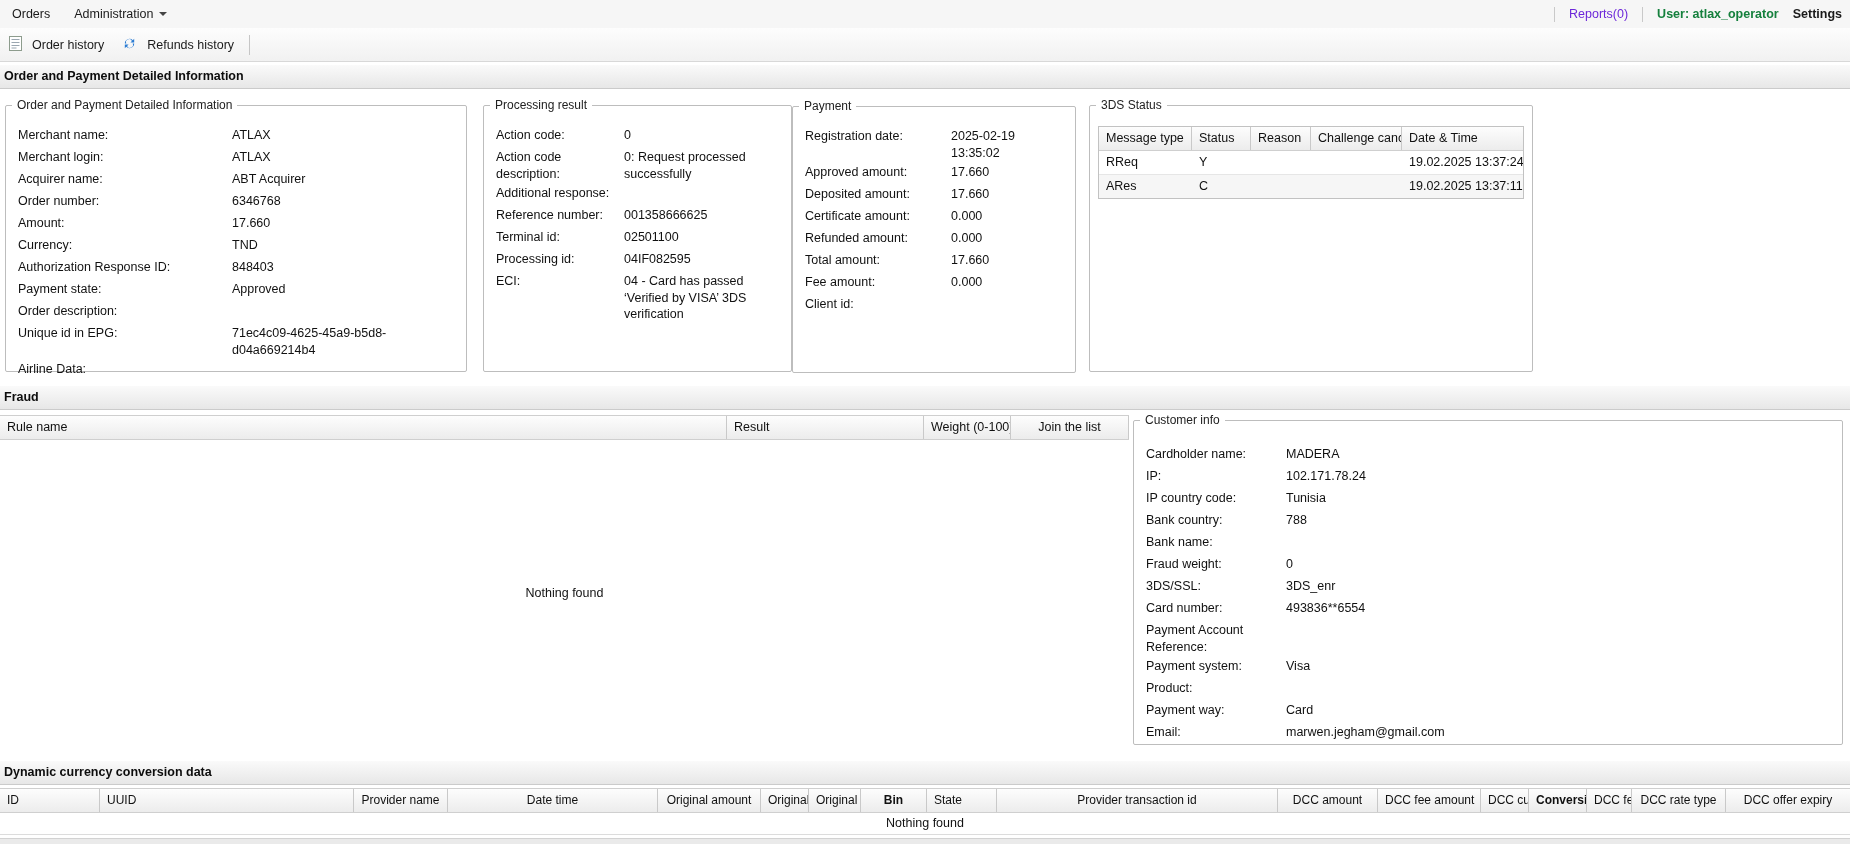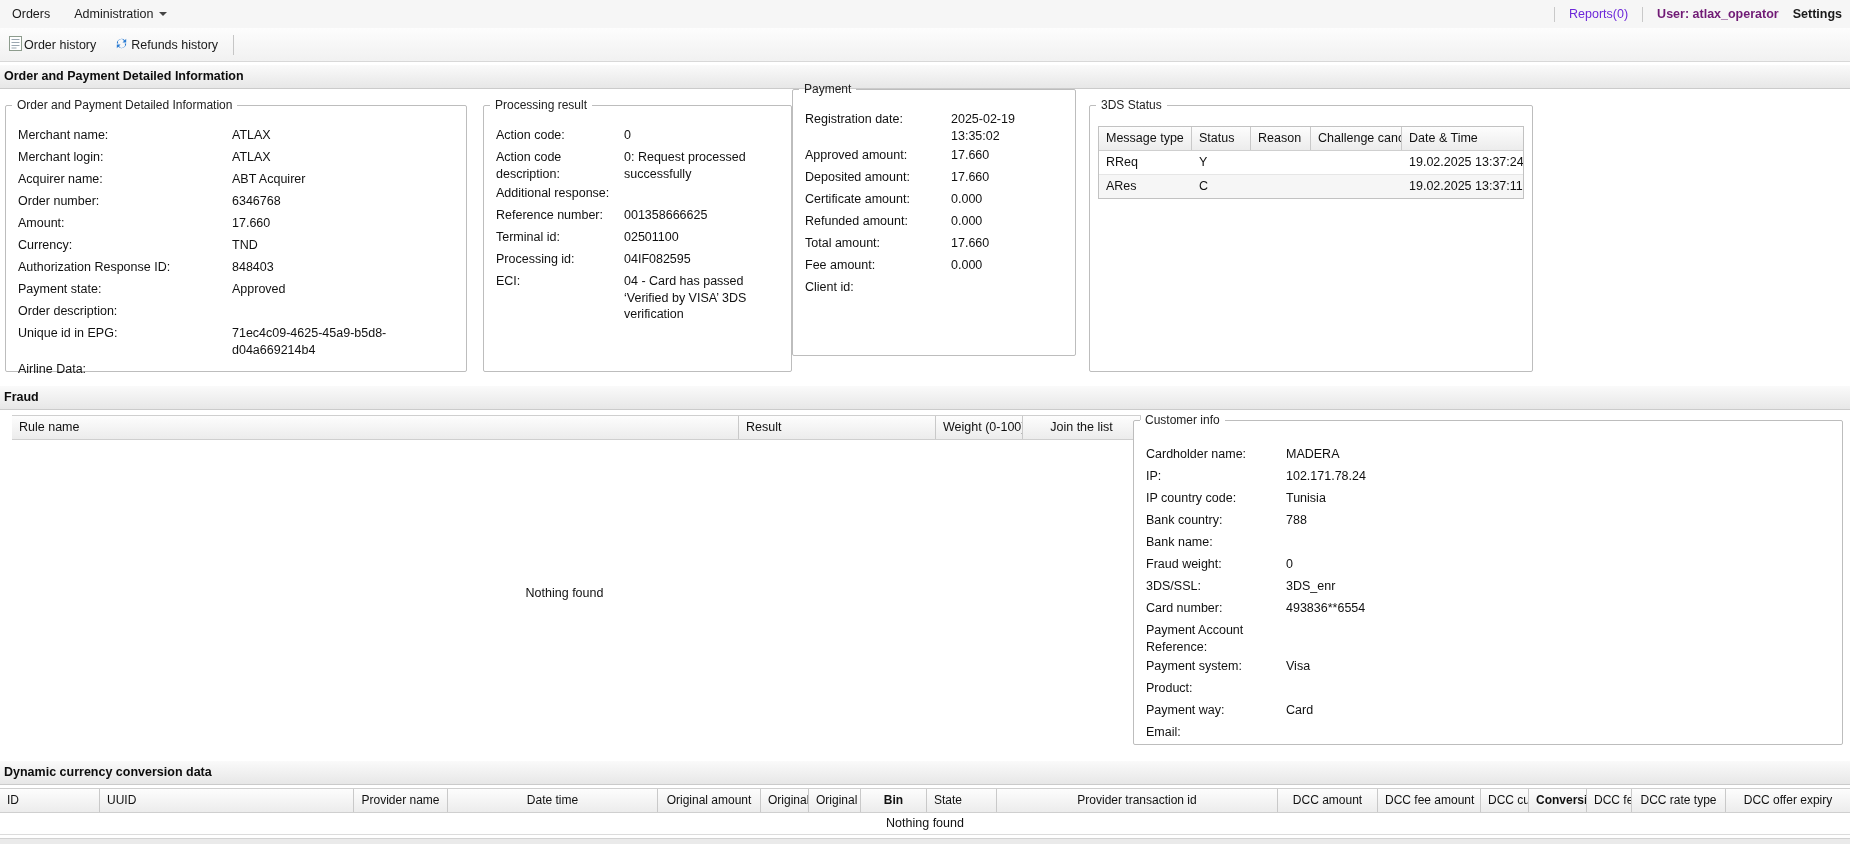--- a/index.html
+++ b/index.html
@@ -6,43 +6,43 @@
   #app{position:relative;width:1850px;height:844px;background:#fff;overflow:hidden;
        font-family:"Liberation Sans","DejaVu Sans",sans-serif;font-size:12.5px;color:#111;}
 
   
   .menubar{position:absolute;left:0;top:0;right:0;height:28px;background:#f6f6f6;display:flex;align-items:center;}
   .menu-item{padding:0 12px;line-height:28px;color:#1a1a1a;cursor:default;display:flex;align-items:center;gap:6px;}
   .caret{width:0;height:0;border-left:4px solid transparent;border-right:4px solid transparent;border-top:4px solid #444;display:inline-block;}
   .menubar-right{position:absolute;right:8px;top:0;height:28px;display:flex;align-items:center;gap:14px;}
   .vsep{width:1px;height:15px;background:#c9c9c9;}
   .reports{color:#6d28d9;}
-  .userlbl{color:#701a75;font-weight:600;}
+  .userlbl{color:#15803d;font-weight:600;}
   .settings{color:#1a1a1a;font-weight:600;}
 
   
   .toolbar{position:absolute;left:0;top:28px;right:0;height:33px;background:linear-gradient(#fdfdfd,#f1f1f1);
            border-bottom:1px solid #d8d8d8;display:flex;align-items:center;}
-  .tbtn{display:flex;align-items:center;gap:2px;height:24px;padding:0 9px;color:#1a1a1a;}
+  .tbtn{display:flex;align-items:center;gap:10px;height:24px;padding:0 9px;color:#1a1a1a;}
   .tsep{width:1px;height:20px;background:#c6c6c6;margin:0 6px;}
 
   
   .sech{position:absolute;left:0;right:0;height:23px;background:linear-gradient(#fafafa,#e7e7e7);
         border-top:1px solid #fff;border-bottom:1px solid #cbcbcb;
         font-weight:bold;font-size:12.5px;line-height:22px;padding-left:4px;color:#0d0d0d;}
   #sech-op{top:64px;}
   #sech-fraud{top:385px;}
   #sech-dcc{top:760px;}
 
   
   .fs{position:absolute;border:1px solid #bdbdbd;border-radius:2px;margin:0;padding:0;box-sizing:border-box;background:#fff;}
   .fs legend{font-size:12px;color:#222;padding:0 5px;margin-left:6px;}
   #fs-order{left:5px;top:98px;width:462px;height:274px;}
   #fs-proc{left:483px;top:98px;width:292px;height:274px;}
-  #fs-pay{left:792px;top:82px;width:284px;height:274px;}
+  #fs-pay{left:792px;top:99px;width:284px;height:274px;}
   #fs-3ds{left:1089px;top:98px;width:442px;height:274px;}
   #fs-cust{left:1133px;top:413px;width:710px;height:332px;}
 
   .rows{padding-top:12px;}
   #fs-cust .rows{padding-top:16px;}
   .kv{display:flex;align-items:flex-start;min-height:22px;box-sizing:border-box;padding:3px 12px 0 12px;line-height:16.5px;}
   .kv .lbl{flex:none;}
   .kv .val{flex:1;word-wrap:break-word;}
   #fs-order .lbl{width:214px;}
   #fs-proc  .lbl{width:128px;}
@@ -63,21 +63,21 @@
   .tds .c:nth-of-type(1){width:93px;}
   .tds .c:nth-of-type(2){width:59px;}
   .tds .c:nth-of-type(3){width:60px;}
   .tds .c:nth-of-type(4){width:91px;}
   .tds .c:nth-of-type(5){width:121px;border-right:none;}
   .tds .tr{display:flex;height:23px;background:#fff;border-bottom:1px solid #e6e6e6;}
   .tds .tr:nth-of-type(2){background:#f6f6f6;border-bottom:none;}
   .tds .tr .c{border-right:none;line-height:22px;}
 
   
-  .fraud-head{position:absolute;left:12px;top:415px;width:1129px;}
+  .fraud-head{position:absolute;left:0;top:415px;width:1129px;}
   .fraud-head .c:nth-of-type(1){width:727px;}
   .fraud-head .c:nth-of-type(2){width:197px;}
   .fraud-head .c:nth-of-type(3){width:87px;}
   .fraud-head .c:nth-of-type(4){width:118px;text-align:center;}
   .fraud-body{position:absolute;left:0;top:441px;width:1129px;height:304px;display:flex;
               align-items:center;justify-content:center;background:#fff;}
 
   
   .dcc-head{position:absolute;left:0;top:788px;right:0;}
   .dcc-head .c{text-align:center;font-size:12px;}
@@ -410,20 +410,21 @@
           <div class="val"></div>
         </div>
 
         <div class="kv">
           <div class="lbl">Payment way:</div>
           <div class="val">Card</div>
         </div>
 
         <div class="kv">
           <div class="lbl">Email:</div>
+          <div class="val">marwen.jegham@gmail.com</div>
         </div>
       </div>
   </fieldset>
 
   <div class="sech" id="sech-dcc">Dynamic currency conversion data</div>
 
   <div class="headrow dcc-head">
 
       <div class="c">ID</div>
 

